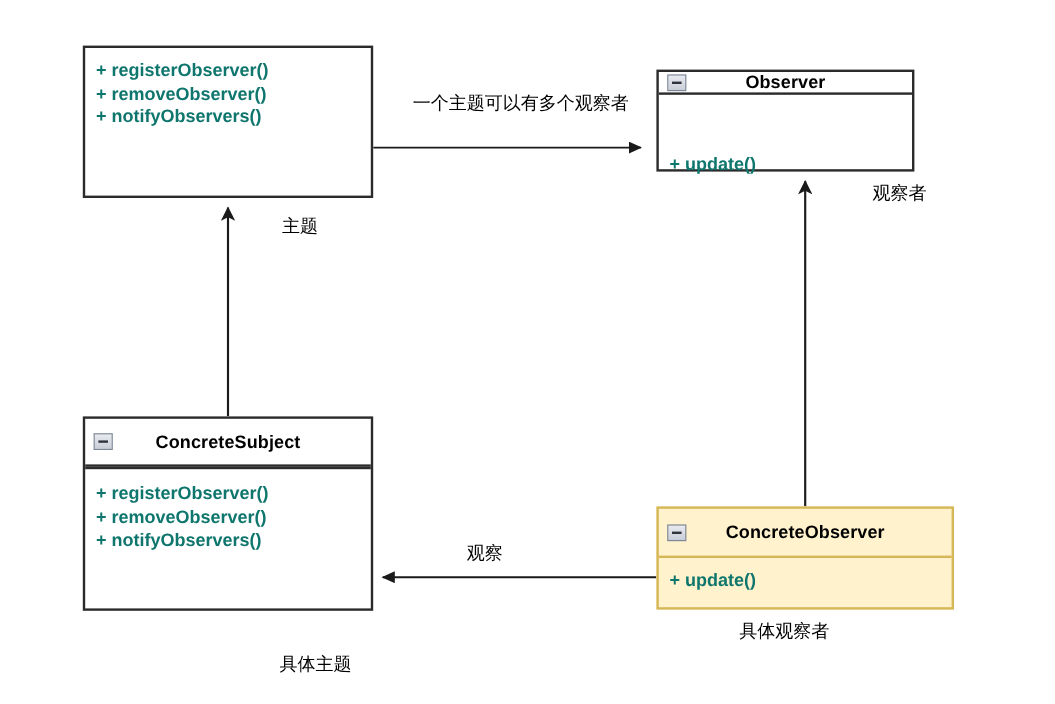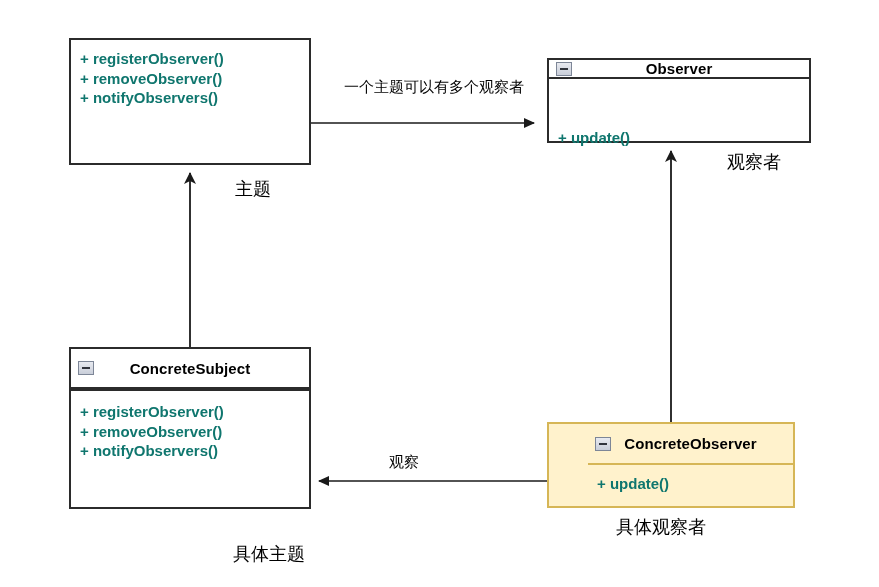--- a/index.html
+++ b/index.html
@@ -92,21 +92,21 @@
     font-size: 15px;
     line-height: 19.5px;
     color: #0f766e;
     white-space: nowrap;
     font-weight: bold;
   }
 
   
   .annotation {
     position: absolute;
-    font-size: 18px;
+    font-size: 15px;
     color: #000000;
     white-space: nowrap;
     line-height: 18px;
   }
 
   
   .edge-label {
     position: absolute;
     font-size: 15px;
     color: #000000;
@@ -162,21 +162,21 @@
 
   <div class="uml-class" style="left:69px; top:38px; width:242px; height:127px;">
     <div class="uml-section" style="padding-top:9px;">
       <div class="uml-row">+ registerObserver()</div>
       <div class="uml-row">+ removeObserver()</div>
       <div class="uml-row">+ notifyObservers()</div>
     </div>
   </div>
   <div class="annotation" style="left:235px; top:180px;">主题</div>
 
-  <div class="uml-class" style="left:547px; top:58px; width:264px; height:85px;gap:40px;">
+  <div class="uml-class" style="left:547px; top:58px; width:215px; height:85px;gap:40px;">
     <div class="uml-header" style="height:42px;">
       <span class="collapse-icon">
         <span class="bar"></span>
       </span>
       <span class="uml-title">Observer</span>
     </div>
     <div class="uml-section" style="padding-top:9px;">
       <div class="uml-row">+ update()</div>
     </div>
   </div>
@@ -190,21 +190,21 @@
       <span class="uml-title">ConcreteSubject</span>
     </div>
     <div class="uml-section divider-top" style="padding-top:11px;">
       <div class="uml-row">+ registerObserver()</div>
       <div class="uml-row">+ removeObserver()</div>
       <div class="uml-row">+ notifyObservers()</div>
     </div>
   </div>
   <div class="annotation" style="left:233px; top:545px;">具体主题</div>
 
-  <div class="uml-class accent" style="left:547px; top:422px; width:248px; height:86px;padding-left:39px;">
+  <div class="uml-class accent" style="left:547px; top:422px; width:248px; height:86px;">
     <div class="uml-header" style="height:41px;">
       <span class="collapse-icon">
         <span class="bar"></span>
       </span>
       <span class="uml-title">ConcreteObserver</span>
     </div>
     <div class="uml-section" style="padding-top:9px;">
       <div class="uml-row">+ update()</div>
     </div>
   </div>

